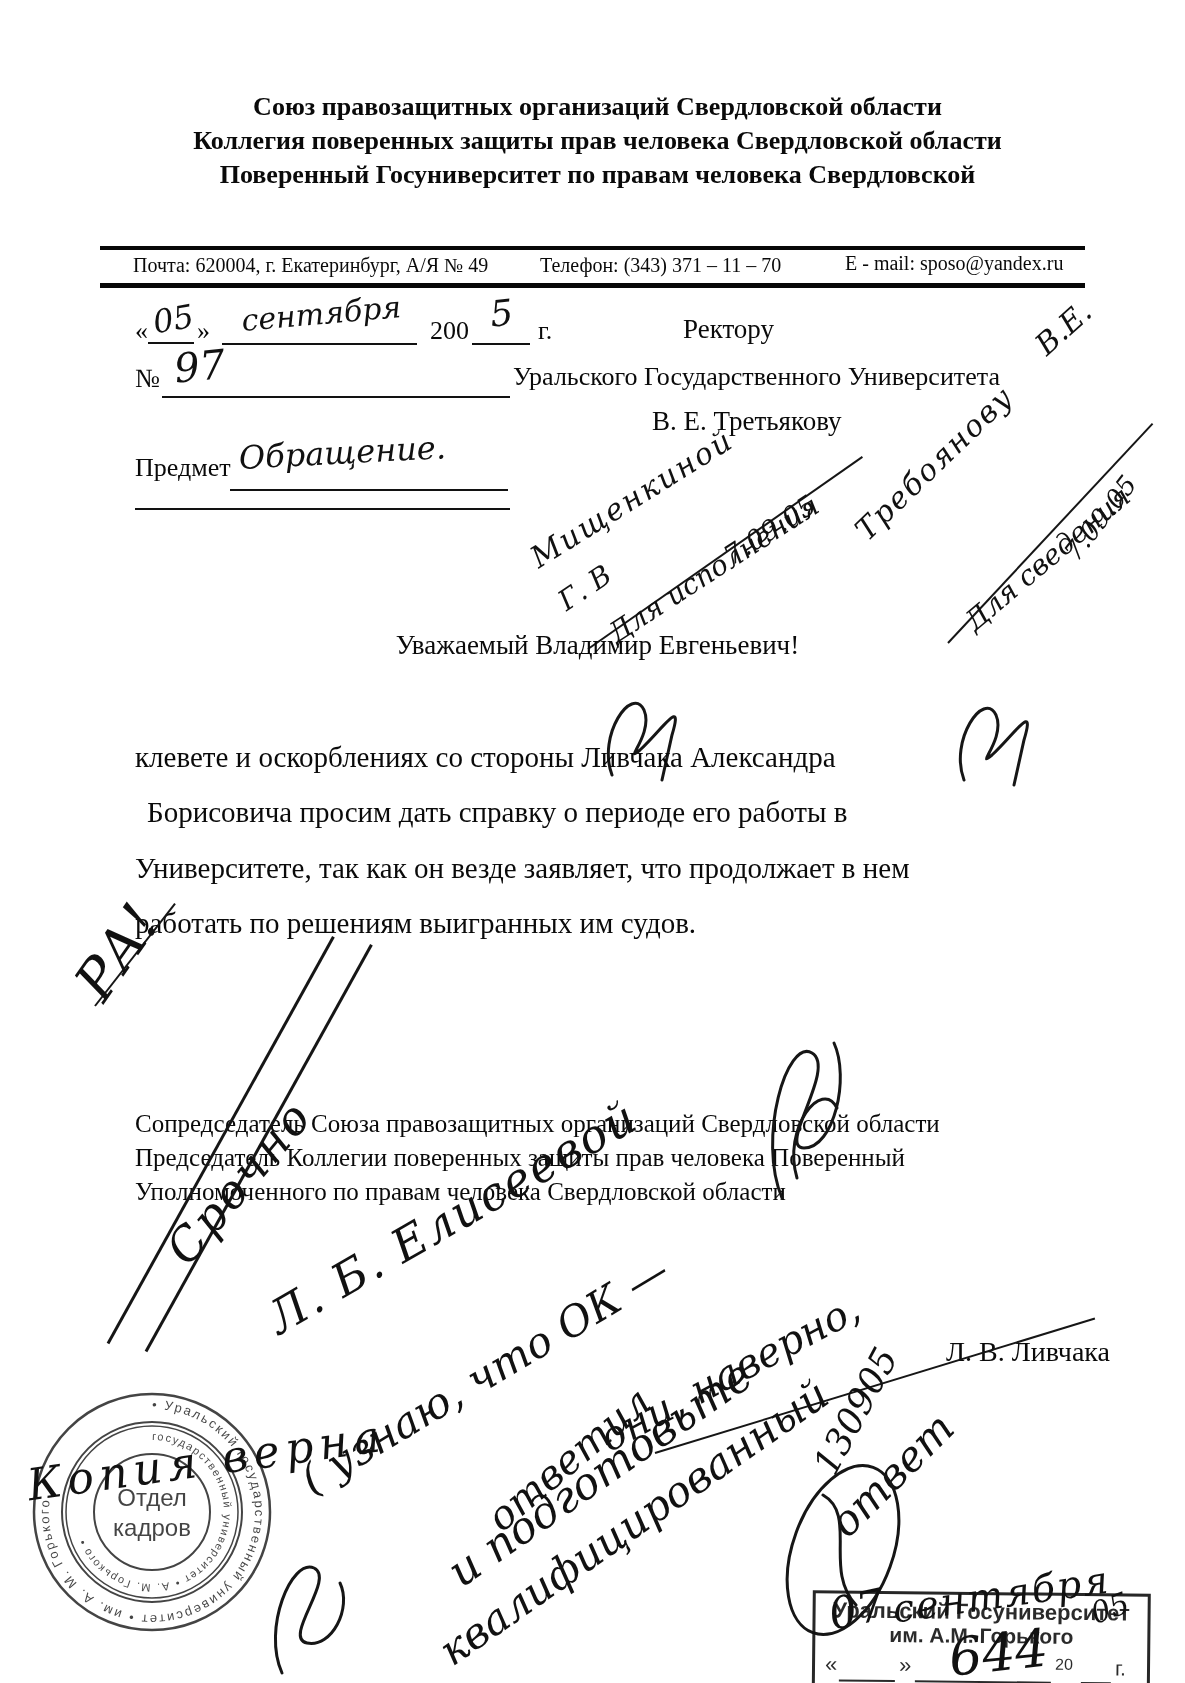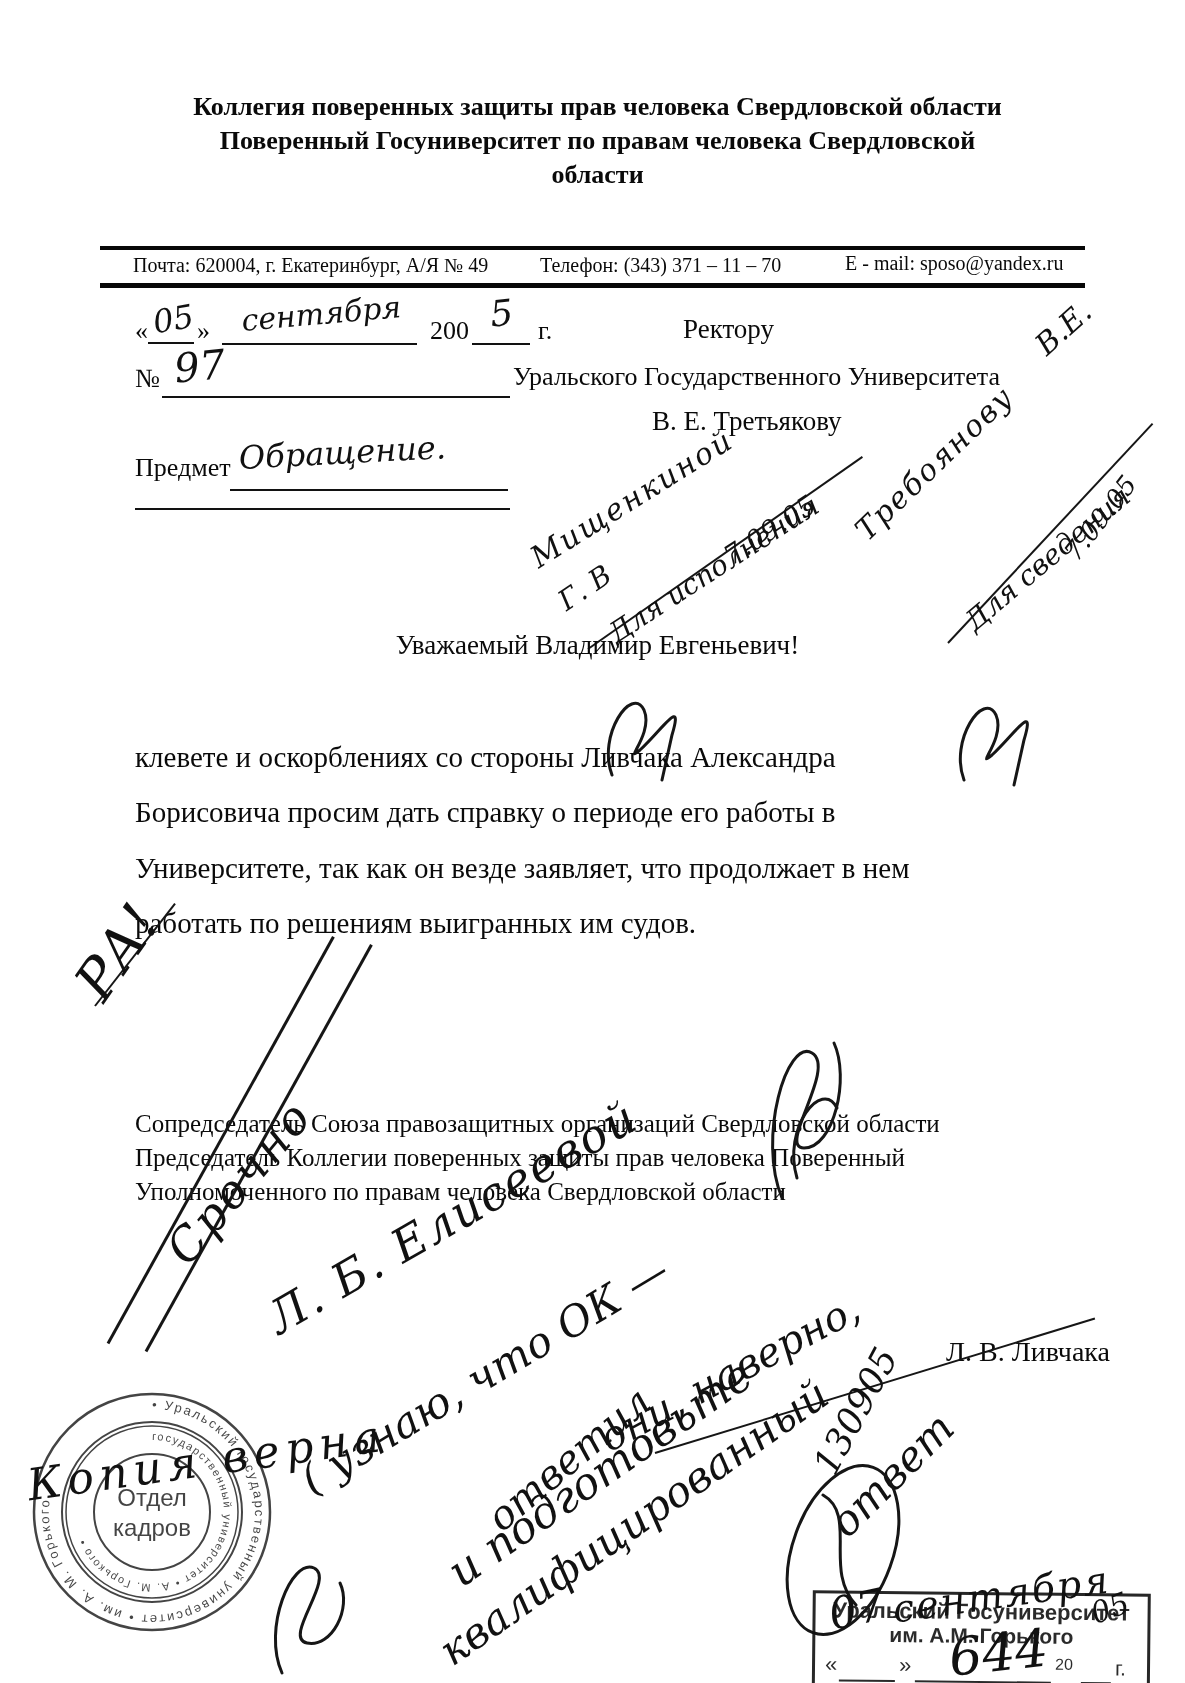--- a/index.html
+++ b/index.html
@@ -24,23 +24,23 @@
               border:3px solid #101010;transform:rotate(.6deg);
               font-family:"Liberation Sans",sans-serif;opacity:.9;}
   .stamp-rect .abs{color:#141414;}
 </style>
 </head>
 <body>
 
 <div class="page">
 
   <div class="header">
+    <div>Союз правозащитных организаций Свердловской области</div>
     <div>Коллегия поверенных защиты прав человека Свердловской области</div>
     <div>Поверенный Госуниверситет по правам человека Свердловской</div>
-    <div>области</div>
   </div>
 
   <div class="rule" style="left:100px;top:246px;width:985px;height:4px;"></div>
   <div class="abs contact" style="left:133px;top:254px;">Почта: 620004, г. Екатеринбург, А/Я № 49</div>
   <div class="abs contact" style="left:540px;top:254px;">Телефон:  (343) 371 – 11 – 70</div>
   <div class="abs contact" style="left:845px;top:252px;">E - mail: sposo@yandex.ru</div>
   <div class="rule" style="left:100px;top:283px;width:985px;height:5px;"></div>
 
   <div class="abs ref" style="left:135px;top:316px;">«</div>
   <div class="abs hw" style="left:150px;top:304px;font-size:32px;transform:rotate(-10deg);">05</div>
@@ -79,21 +79,21 @@
   <div class="abs hw" style="left:848px;top:522px;font-size:30px;letter-spacing:2px;transform:rotate(-44deg);">Требоянову</div>
   <div class="stroke" style="left:948px;top:642px;width:300px;transform:rotate(-47deg);border-top-width:2px;"></div>
   <div class="abs hw" style="left:958px;top:612px;font-size:28px;transform:rotate(-40deg);">Для сведения</div>
   <div class="abs hw" style="left:1058px;top:548px;font-size:26px;transform:rotate(-52deg);">7.09.05</div>
   <svg class="sigsvg" style="left:944px;top:650px;" width="110" height="150" viewBox="0 0 110 130">
     <path d="M20,120 C5,80 40,30 52,55 C62,78 30,110 48,95 C70,75 92,40 80,80 L70,125"></path>
   </svg>
 
   <div class="abs" style="left:125px;top:630px;width:945px;text-align:center;font-size:27px;white-space:normal;">Уважаемый Владимир Евгеньевич!</div>
   <div class="body-line" style="top:741px;">клевете и оскорблениях со стороны Ливчака Александра</div>
-  <div class="body-line" style="top:796px;">Борисовича просим дать справку о периоде его работы в</div>
+  <div class="body-line" style="top:796px;margin-left:12px;">Борисовича просим дать справку о периоде его работы в</div>
   <div class="body-line" style="top:852px;font-family:Liberation Serif, serif;">Университете, так как он везде заявляет, что продолжает в нем</div>
   <div class="body-line" style="top:907px;">работать по решениям выигранных им судов.</div>
 
   <div class="signoff-line" style="top:1110px;">Сопредседатель Союза правозащитных организаций Свердловской области</div>
   <div class="signoff-line" style="top:1144px;">Председатель Коллегии поверенных защиты прав человека Поверенный</div>
   <div class="signoff-line" style="top:1178px;">Уполномоченного по правам человека Свердловской области</div>
   <div class="abs" style="left:946px;top:1336px;font-size:28px;">Л. В. Ливчака</div>
 
   <div class="stroke" style="left:108px;top:1342px;width:465px;transform:rotate(-61deg);"></div>
   <div class="stroke" style="left:146px;top:1350px;width:465px;transform:rotate(-61deg);"></div>

